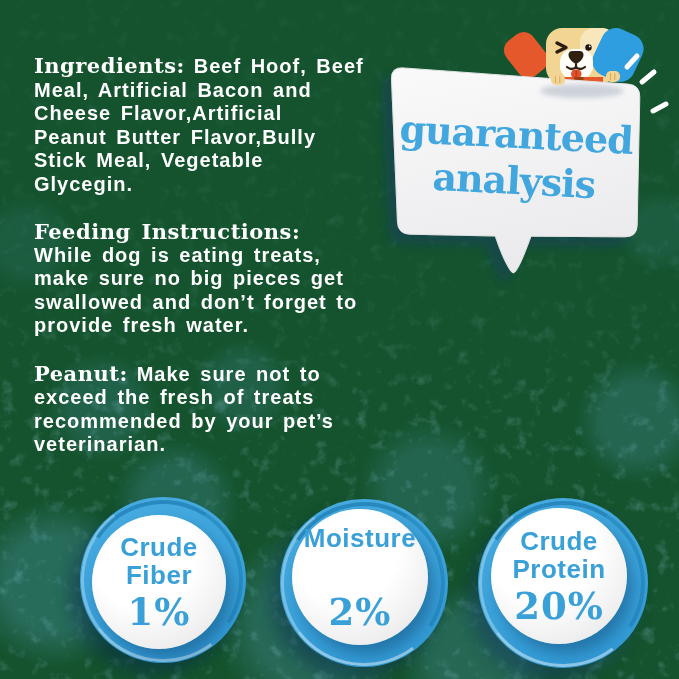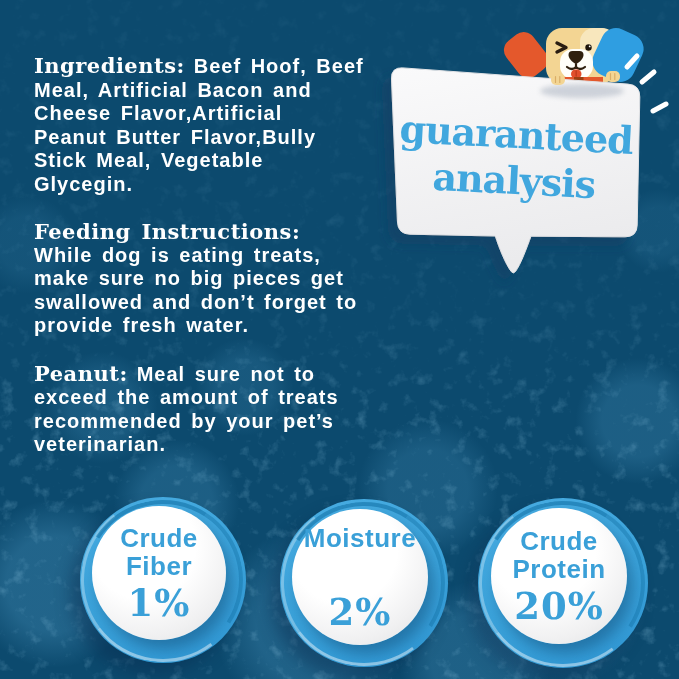--- a/index.html
+++ b/index.html
@@ -1,18 +1,18 @@
 <!DOCTYPE html>
 <html><head>
 <meta charset="utf-8">
 <style>
   html,body{margin:0;padding:0;background:#0d5e95;}
   .stage{
     position:relative;width:679px;height:679px;overflow:hidden;
-    background:#0c4a6e;
+    background:#14532d;
     font-family:"Liberation Sans",sans-serif;
   }
   
   .blobs{
     position:absolute;inset:0;z-index:0;pointer-events:none;
     background-image:
       radial-gradient(circle 120px at 8% 86%,  rgba(96,176,220,.26) 0 40%, transparent 70%),
       radial-gradient(circle 90px  at 26% 74%, rgba(96,176,220,.20) 0 40%, transparent 70%),
       radial-gradient(circle 140px at 46% 92%, rgba(96,176,220,.24) 0 40%, transparent 70%),
       radial-gradient(circle 100px at 63% 72%, rgba(96,176,220,.18) 0 40%, transparent 70%),
@@ -81,21 +81,21 @@
     color:#3aa0d8;font-weight:bold;font-size:26px;line-height:28px;
     letter-spacing:.5px;width:116px;
   }
   .stat .val{
     color:#3aa0d8;font-family:"DejaVu Serif",serif;font-weight:bold;
     font-size:37px;line-height:38px;margin-top:4px;letter-spacing:1px;
   }
   #stat1{left:80px; top:497px;width:166px;height:166px;}
   #stat2{left:280px;top:499px;width:168px;height:168px;}
   #stat3{left:478px;top:498px;width:170px;height:170px;}
-  #stat1 .inner{left:12px;top:9px;width:134px;height:134px;}
+  #stat1 .inner{left:12px;top:18px;width:134px;height:134px;}
   #stat2 .inner{left:12px;top:10px;width:136px;height:136px;gap:37px;}
   #stat3 .inner{left:13px;top:10px;width:136px;height:136px;}
 </style>
 </head>
 <body>
 
 <div class="stage">
 
   <div class="blobs"></div>
 
@@ -114,21 +114,21 @@
       <mask id="texMask">
           <rect width="679" height="679" fill="url(#texFade)"></rect>
         </mask>
     </defs>
     <rect width="679" height="679" filter="url(#grunge)" mask="url(#texMask)" opacity="0.5"></rect>
   </svg>
 
   <div class="label-text">
     <p><span class="sec-h">Ingredients:</span><span>Beef Hoof, Beef Meal, Artificial Bacon and Cheese Flavor,Artificial Peanut Butter Flavor,Bully Stick Meal, Vegetable Glycegin.</span></p>
     <p><span class="sec-h block">Feeding Instructions:</span><span>While dog is eating treats, make sure no big pieces get swallowed and don’t forget to provide fresh water.</span></p>
-    <p><span class="sec-h">Peanut:</span><span>Meal sure not to exceed the amount of treats recommended by your pet’s veterinarian.</span></p>
+    <p><span class="sec-h">Peanut:</span><span>Make sure not to exceed the fresh of treats recommended by your pet’s veterinarian.</span></p>
   </div>
 
   <svg class="main-art" viewBox="0 0 679 679">
     <defs>
       <linearGradient id="bubbleGrad" x1="0" y1="0" x2="0.25" y2="1">
         <stop offset="0" stop-color="#fafafb"></stop>
         <stop offset="1" stop-color="#ebebed"></stop>
       </linearGradient>
       <filter id="bubbleShadow" x="-20%" y="-15%" width="140%" height="140%">
         <feDropShadow dx="-9" dy="9" stdDeviation="5" flood-color="#0a3a63" flood-opacity="0.5"></feDropShadow>

